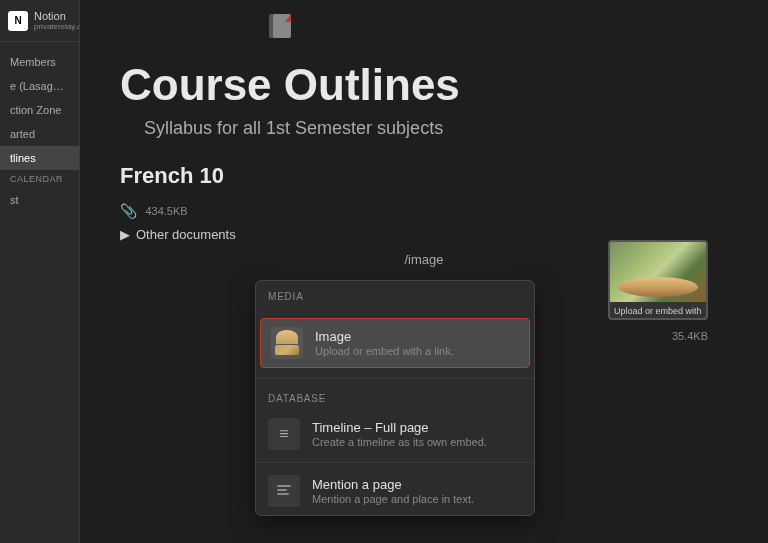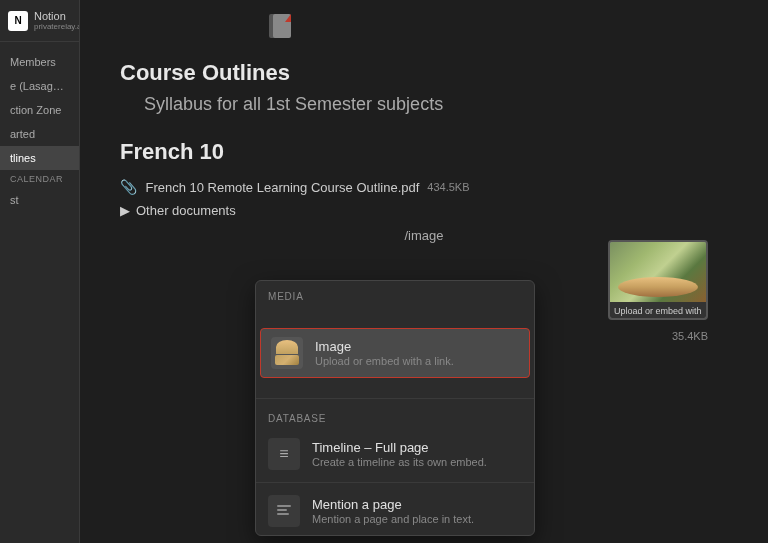--- a/index.html
+++ b/index.html
@@ -98,21 +98,21 @@
       overflow: hidden;
       position: relative;
       padding: 30px 40px 20px 40px;
     }
 
     .page-header {
       margin-top: 30px;
     }
 
     .page-title {
-      font-size: 22px;
+      font-size: 44px;
       font-weight: 700;
       color: #e8e8e8;
       margin-bottom: 8px;
     }
 
     .page-subtitle {
       font-size: 18px;
       color: #aaa;
       margin-bottom: 24px;
       margin-left: 24px;
@@ -189,21 +189,21 @@
       align-items: center;
       gap: 12px;
       padding: 8px 12px;
       cursor: pointer;
     }
 
     .dropdown-item.highlighted {
       background: #4a4a4a;
       border: 1.5px solid #c0392b;
       border-radius: 4px;
-      margin: 20px 4px;
+      margin: 10px 4px;
       padding: 8px 10px;
     }
 
     .dropdown-item-icon {
       width: 32px;
       height: 32px;
       border-radius: 4px;
       overflow: hidden;
       flex-shrink: 0;
       display: flex;
@@ -382,21 +382,20 @@
   </div>
 
   <div class="page-header">
     <h1 class="page-title">Course Outlines</h1>
     <p class="page-subtitle">Syllabus for all 1st Semester subjects</p>
 
     <h2 class="section-heading">French 10</h2>
 
     <div class="file-item">
       <span class="file-icon">📎</span>
-      <span>French 10 Remote Learning Course Outline.pdf</span>
       <span class="file-size">434.5KB</span>
     </div>
 
     <div class="collapse-item">
       <span>▶</span>
       <span>Other documents</span>
     </div>
 
     <div class="image-label">/image</div>
   </div>

